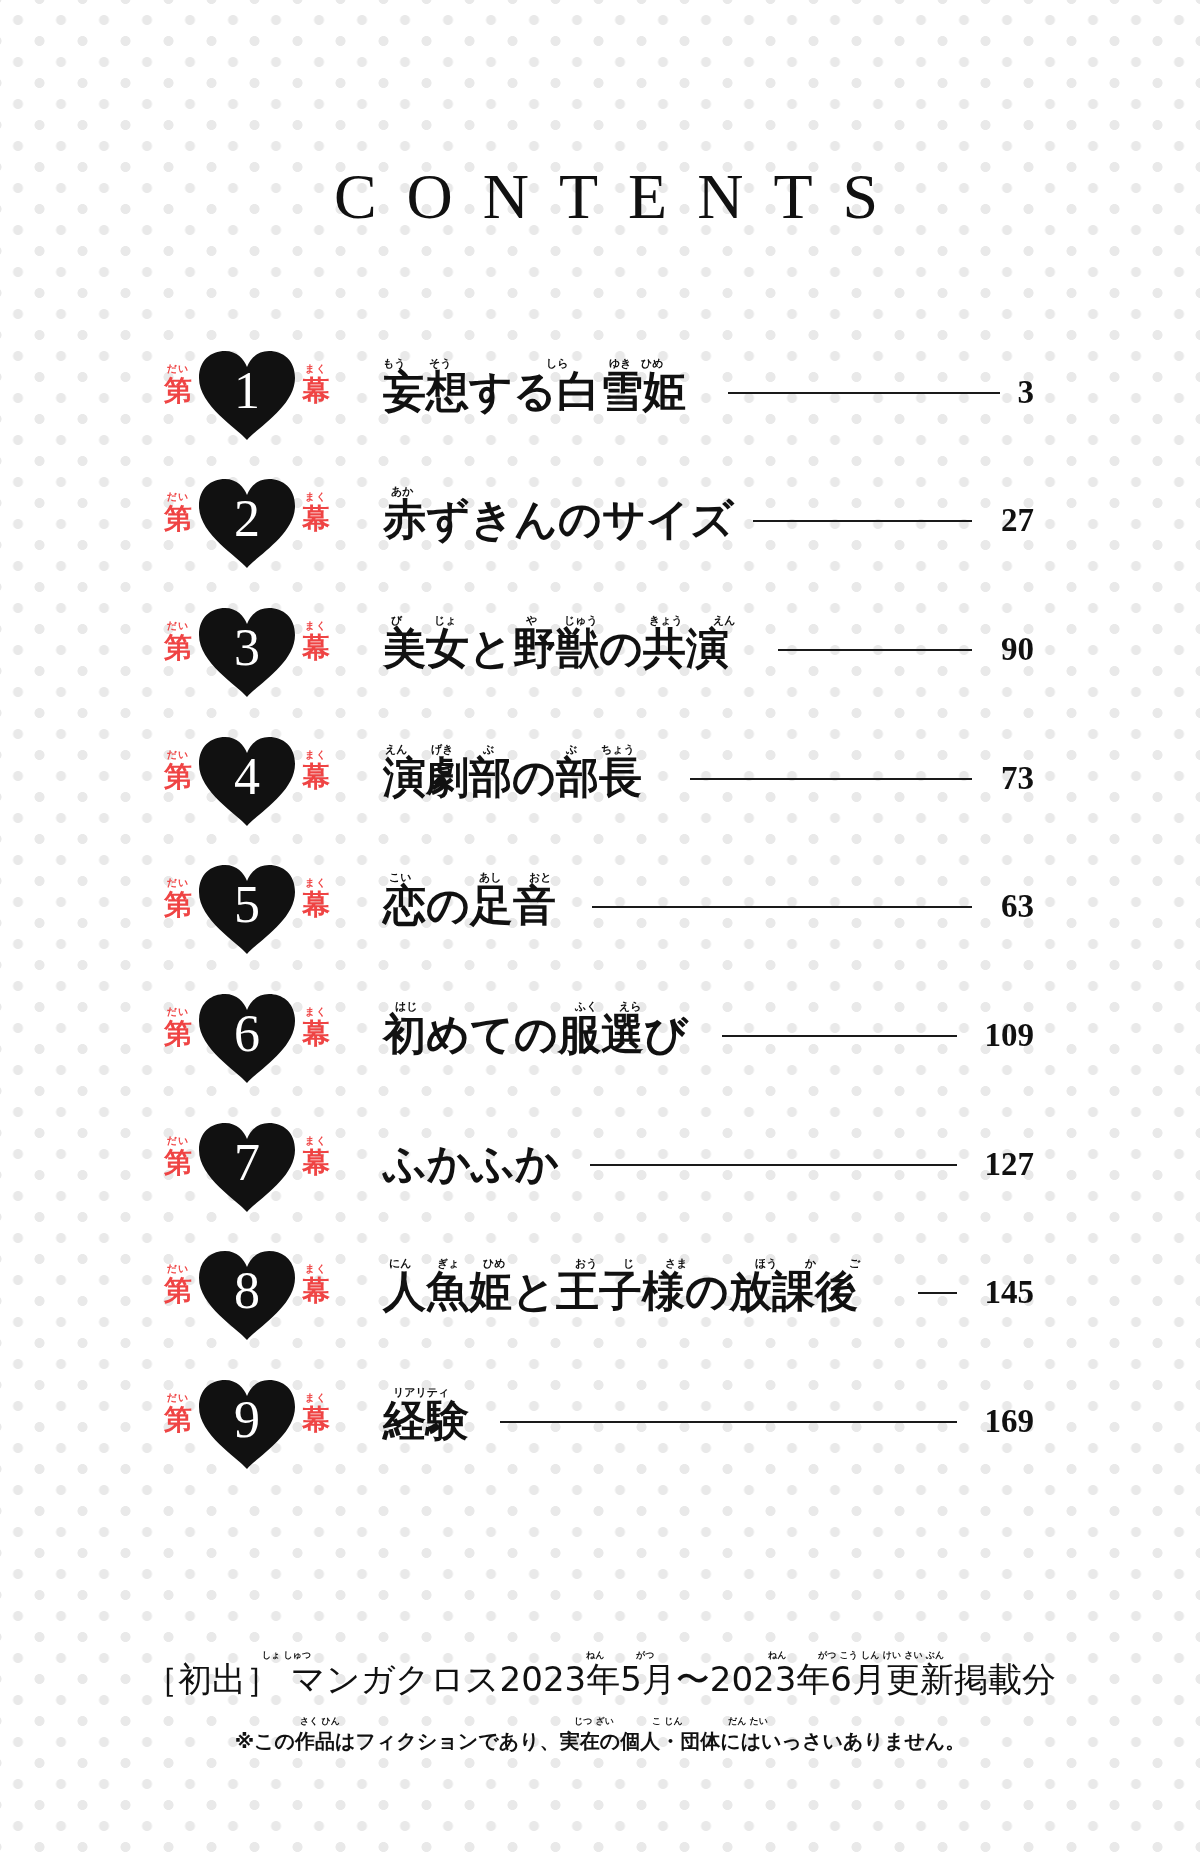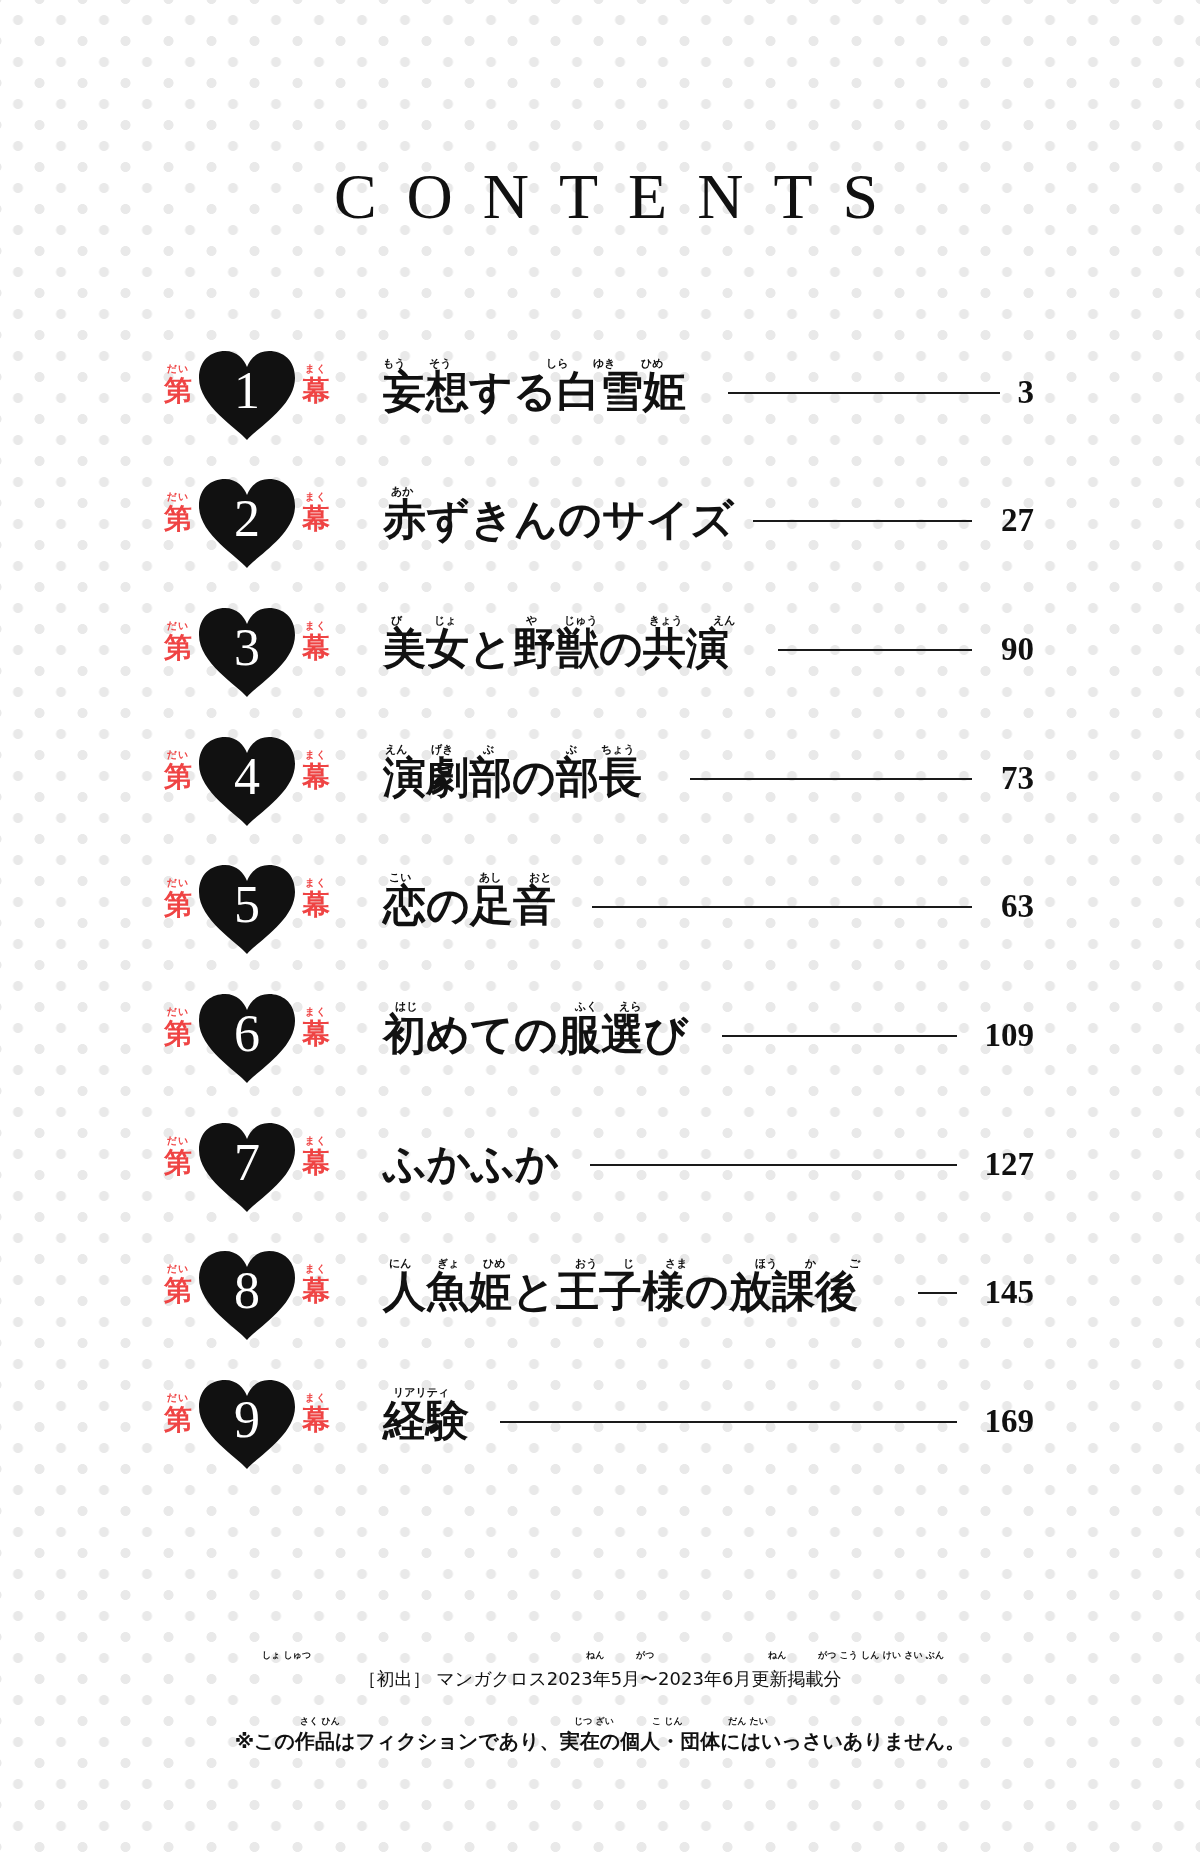--- a/index.html
+++ b/index.html
@@ -55,21 +55,21 @@
   }
   .page {
     position:absolute; right:166px; top:20px;
     font-family:"Liberation Serif", "DejaVu Serif", serif;
     font-weight:bold; font-size:33px; line-height:44px; color:#111;
   }
   .note {
     position:absolute; left:0; width:1200px; text-align:center;
     color:#111; white-space:nowrap;
   }
-  .note1 { top:1662px; font-size:18px; line-height:34px; }
+  .note1 { top:1662px; font-size:34px; line-height:34px; }
   .note2 { top:1727px; font-size:20px; line-height:28px; font-weight:bold; }
   .note-furi-row {
     position:absolute; left:0; width:1200px; font-size:9px; line-height:10px;
     font-weight:bold; color:#111;
   }
   .note-furi-row span { position:absolute; white-space:nowrap; }
 </style>
 </head>
 <body>
 
@@ -86,21 +86,21 @@
         <path d="M50 90 C 40 78, 2 56, 2 28 C 2 10, 14 1, 28 1 C 40 1, 47 9, 50 17 C 53 9, 60 1, 72 1 C 86 1, 98 10, 98 28 C 98 56, 60 78, 50 90 Z" fill="#111"></path>
       </svg>
       <div class="heart-num">1</div>
     </div>
     <div class="maku">
       <div class="ruby-small">まく</div>
       <span>幕</span>
     </div>
     <div class="chap-title">
       <span class="chap-title-text">妄想する白雪姫</span>
-    <span class="furi" style="left: 0px;">もう</span><span class="furi" style="left: 46px;">そう</span><span class="furi" style="left: 163px;">しら</span><span class="furi" style="left: 210px;">ゆき</span><span class="furi" style="left: 258px;">ひめ</span></div>
+    <span class="furi" style="left: 0px;">もう</span><span class="furi" style="left: 46px;">そう</span><span class="furi" style="left: 163px;">しら</span><span class="furi" style="left: 226px;">ゆき</span><span class="furi" style="left: 258px;">ひめ</span></div>
     <div class="leader" style="left: 728px; width: 272px;"></div>
     <div class="page">3</div>
   </div>
 
   <div class="entry" style="top: 478px;">
     <div class="dai">
       <div class="ruby-small">だい</div>
       <span>第</span>
     </div>
     <div class="heart">

